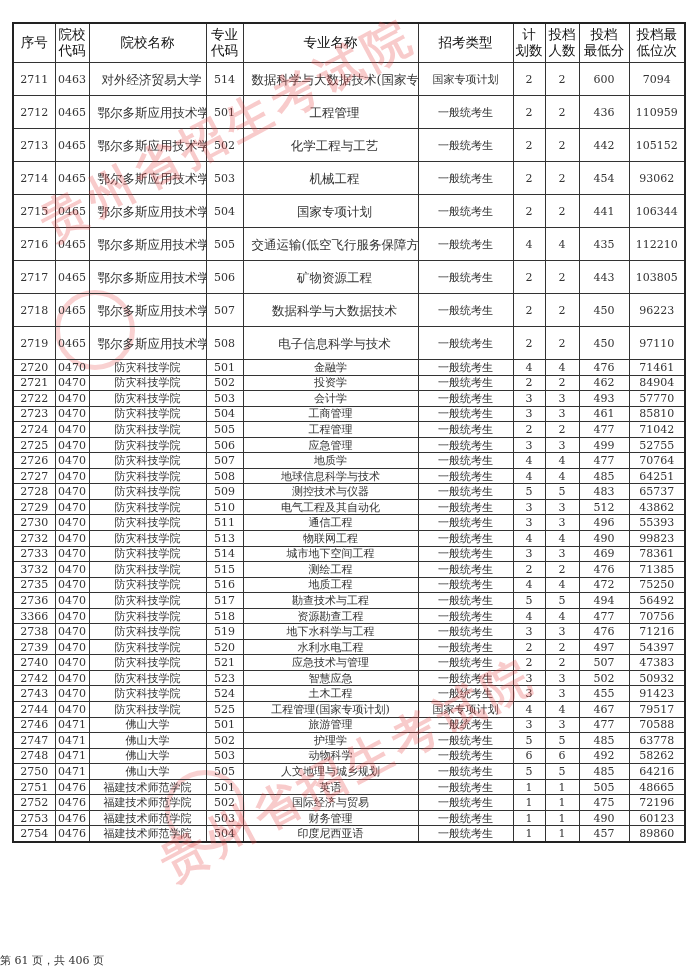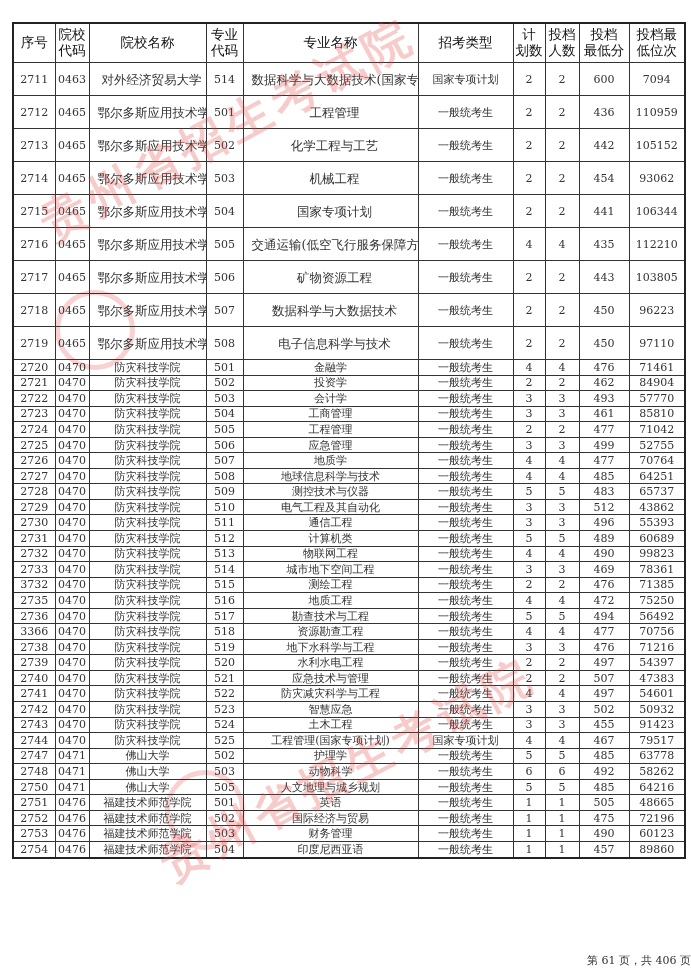--- a/index.html
+++ b/index.html
@@ -12,21 +12,21 @@
                 vertical-align:middle; overflow:hidden; white-space:nowrap; }
   table.admit { border:2px solid #222; }
   table.admit th { font-family:Liberation Sans, sans-serif; font-weight:normal;
                    font-size:13.5px; line-height:16px; height:38px; color:#111; }
   table.admit td { font-size:11px; color:#333; }
   tr.tall td { height:32px; line-height:13px; }
   tr.short td { height:14.55px; line-height:13px; font-size:11px; }
   td.wrap { white-space:normal; word-break:break-all; }
   td.name { font-size:12px; }
   tr.tall td.name, tr.tall td.major { font-size:12.5px;padding-left:8px; }
-  .footer { position:absolute; left:0; width:691px; top:953px; text-align:right;
+  .footer { position:absolute; left:0; width:691px; top:953px; text-align:left;
             font-size:11px; color:#333; }
   .watermark { position:absolute; pointer-events:none; color:rgba(230,70,70,0.28);
                font-family:"DejaVu Sans", sans-serif; font-weight:bold; white-space:nowrap; }
   .wm1 { left:30px; top:200px; font-size:46px; transform:rotate(-28deg); transform-origin:left top; letter-spacing:6px; }
   .wm2 { left:150px; top:840px; font-size:46px; transform:rotate(-28deg); transform-origin:left top; letter-spacing:6px; }
   .seal { position:absolute; border:5px solid rgba(230,70,70,0.25); border-radius:50%; }
   .seal1 { left:55px; top:290px; width:70px; height:70px; }
   .seal2 { left:165px; top:770px; width:70px; height:70px; }
 </style>
 </head>
@@ -298,32 +298,20 @@
           <td class="name">防灾科技学院</td>
           <td>511</td>
           <td class="major">通信工程</td>
           <td>一般统考生</td>
           <td>3</td>
           <td>3</td>
           <td>496</td>
           <td>55393</td>
         </tr>
         <tr class="short">
-          <td>2731</td>
-          <td>0470</td>
-          <td class="name">防灾科技学院</td>
-          <td>512</td>
-          <td class="major">计算机类</td>
-          <td>一般统考生</td>
-          <td>5</td>
-          <td>5</td>
-          <td>489</td>
-          <td>60689</td>
-        </tr>
-        <tr class="short">
           <td>2732</td>
           <td>0470</td>
           <td class="name">防灾科技学院</td>
           <td>513</td>
           <td class="major">物联网工程</td>
           <td>一般统考生</td>
           <td>4</td>
           <td>4</td>
           <td>490</td>
           <td>99823</td>
@@ -416,32 +404,20 @@
           <td>2740</td>
           <td>0470</td>
           <td class="name">防灾科技学院</td>
           <td>521</td>
           <td class="major">应急技术与管理</td>
           <td>一般统考生</td>
           <td>2</td>
           <td>2</td>
           <td>507</td>
           <td>47383</td>
-        </tr>
-        <tr class="short">
-          <td>2741</td>
-          <td>0470</td>
-          <td class="name">防灾科技学院</td>
-          <td>522</td>
-          <td class="major">防灾减灾科学与工程</td>
-          <td>一般统考生</td>
-          <td>4</td>
-          <td>4</td>
-          <td>497</td>
-          <td>54601</td>
         </tr>
         <tr class="short">
           <td>2742</td>
           <td>0470</td>
           <td class="name">防灾科技学院</td>
           <td>523</td>
           <td class="major">智慧应急</td>
           <td>一般统考生</td>
           <td>3</td>
           <td>3</td>
@@ -464,20 +440,32 @@
           <td>2744</td>
           <td>0470</td>
           <td class="name">防灾科技学院</td>
           <td>525</td>
           <td class="major">工程管理(国家专项计划)</td>
           <td>国家专项计划</td>
           <td>4</td>
           <td>4</td>
           <td>467</td>
           <td>79517</td>
+        </tr>
+        <tr class="short">
+          <td>2746</td>
+          <td>0471</td>
+          <td class="name">佛山大学</td>
+          <td>501</td>
+          <td class="major">旅游管理</td>
+          <td>一般统考生</td>
+          <td>3</td>
+          <td>3</td>
+          <td>477</td>
+          <td>70588</td>
         </tr>
         <tr class="short">
           <td>2747</td>
           <td>0471</td>
           <td class="name">佛山大学</td>
           <td>502</td>
           <td class="major">护理学</td>
           <td>一般统考生</td>
           <td>5</td>
           <td>5</td>

